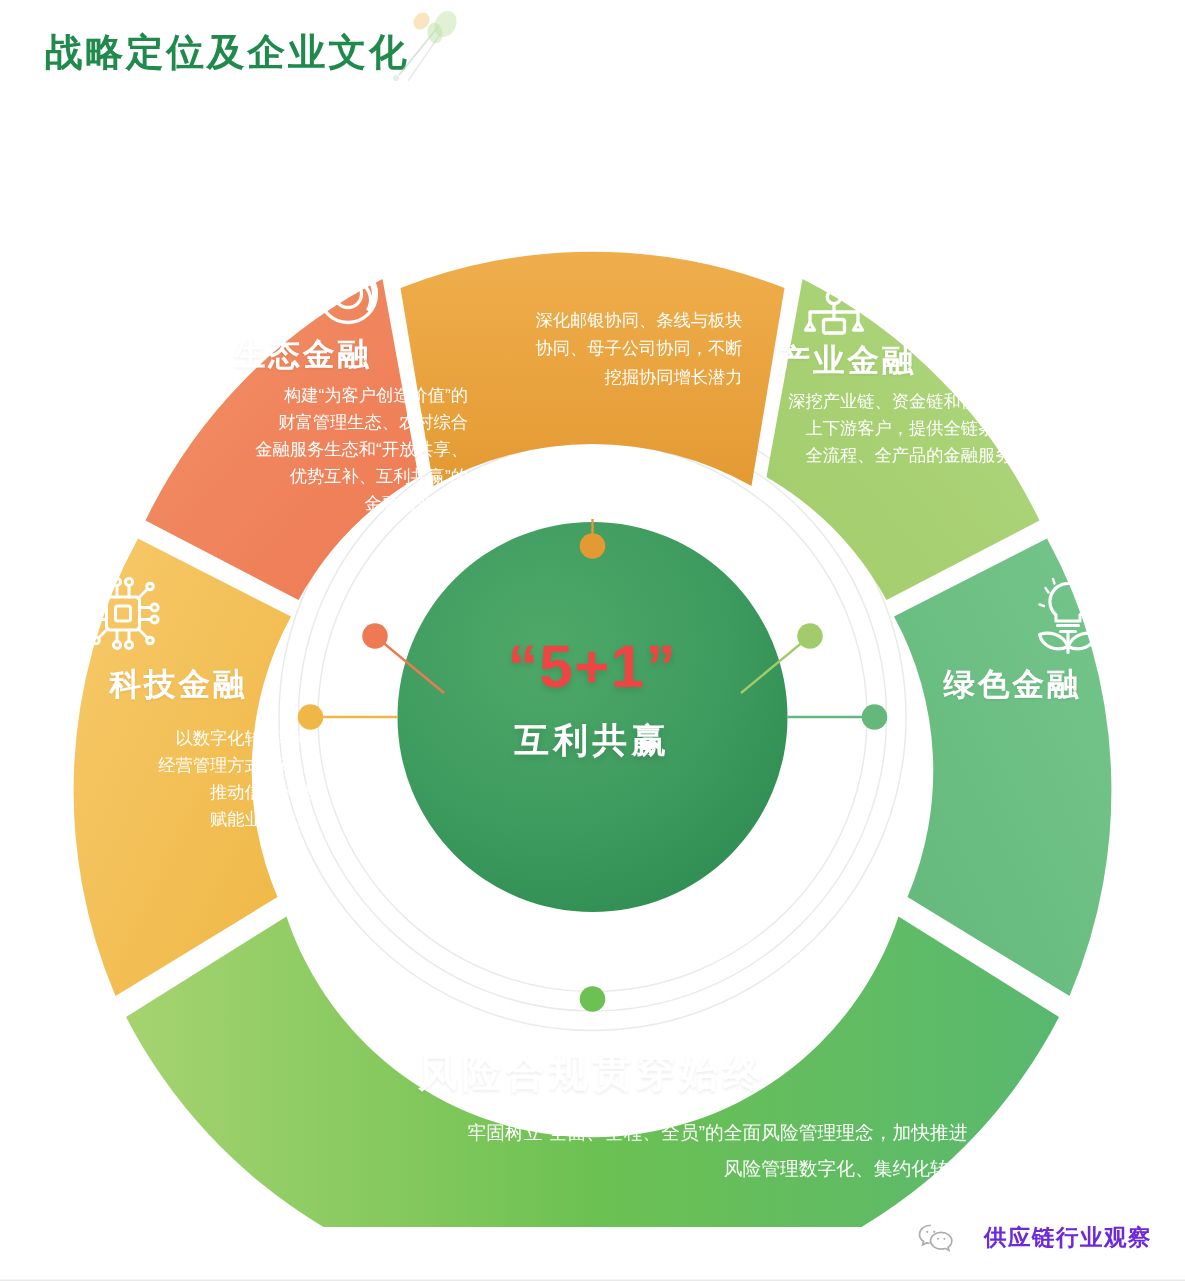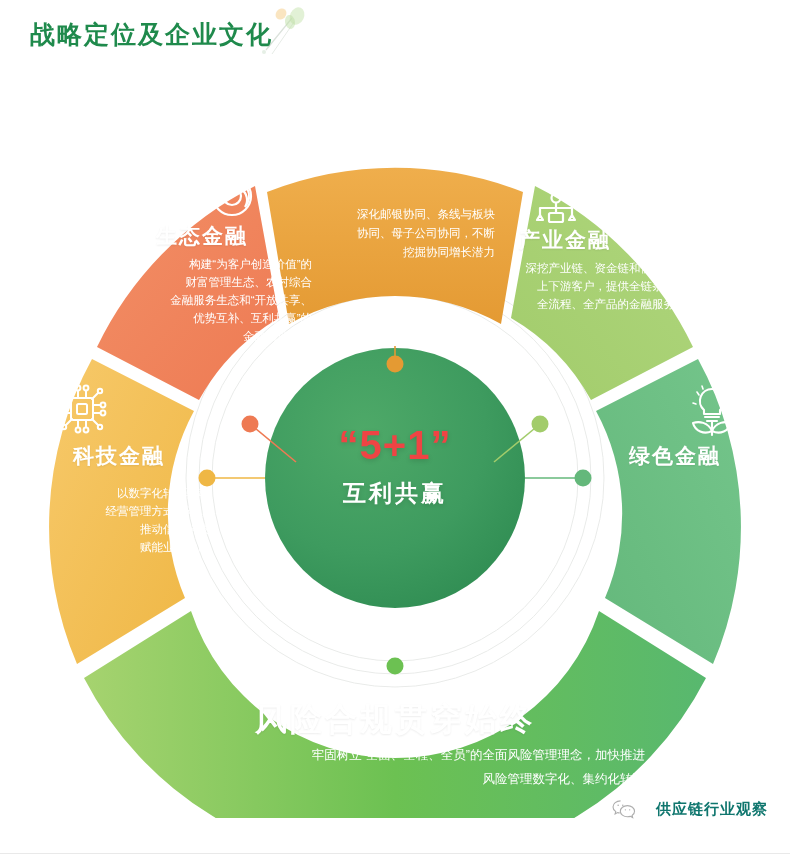--- a/index.html
+++ b/index.html
@@ -42,23 +42,23 @@
     text-shadow:0 2px 5px rgba(0,0,0,.13);
   }
   .center-sub{
     position:absolute;width:230px;text-align:center;color:#fff;
     font-weight:bold;font-size:23px;letter-spacing:3px;
     text-shadow:0 2px 5px rgba(0,0,0,.13);
   }
 
   
   .watermark{
-    position:absolute;right:22px;bottom:34px;
+    position:absolute;right:22px;bottom:18px;
     display:flex;align-items:center;gap:20px;
-    color:#0f766e;font-size:15px;font-weight:bold;letter-spacing:1px;
+    color:#6d28d9;font-size:15px;font-weight:bold;letter-spacing:1px;
   }
   .wm-icon{width:24px;height:22px;opacity:.55;}
   .footline{
     position:absolute;left:0;bottom:0;width:790px;height:1px;
     background:#e9e9e9;
   }
 </style>
 </head>
 <body>
 
@@ -246,21 +246,21 @@
     <div class="seg-label" style="left:24px;top:364px;width:190px;font-size:21px;letter-spacing:2px;">科技金融</div>
     <div class="seg-desc" style="left:29px;top:406px;width:180px;line-height:18px;">
       <div>以数字化转型驱动</div>
       <div>经营管理方式变革，</div>
       <div>推动信息科技</div>
       <div>赋能业务发展</div>
     </div>
 
     <div class="seg-label" style="left:580px;top:364px;width:190px;font-size:21px;letter-spacing:2px;">绿色金融</div>
 
-    <div class="seg-label" style="left:195px;top:620px;width:400px;font-size:32px;letter-spacing:3px;">风险合规贯穿始终</div>
+    <div class="seg-label" style="left:195px;top:620px;width:400px;font-size:26px;letter-spacing:3px;">风险合规贯穿始终</div>
     <div class="seg-desc" style="left:145px;top:665px;width:500px;font-size:12.5px;line-height:24px;">
       <div>牢固树立“全面、全程、全员”的全面风险管理理念，加快推进</div>
       <div>风险管理数字化、集约化转型</div>
     </div>
 
     <div class="center-main" style="left:280px;top:345px;">“5+1”</div>
     <div class="center-sub" style="left:280px;top:400px;">互利共赢</div>
   </div>
 
   <div class="watermark">

